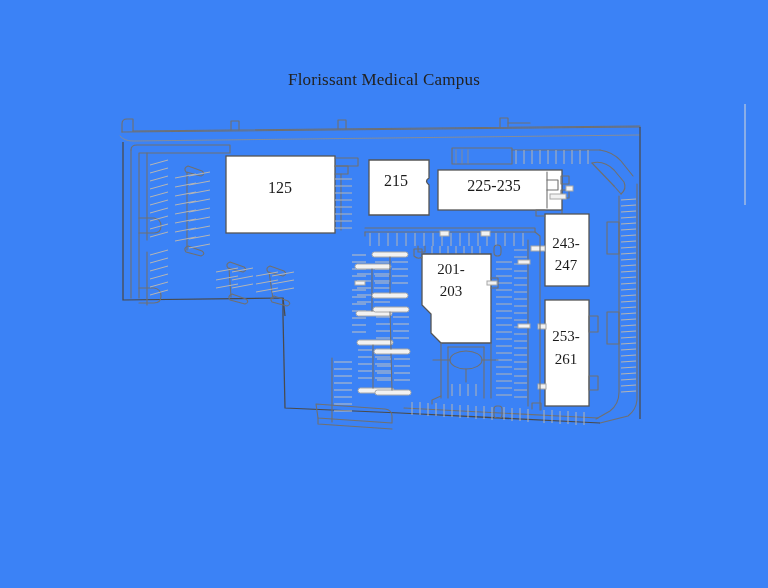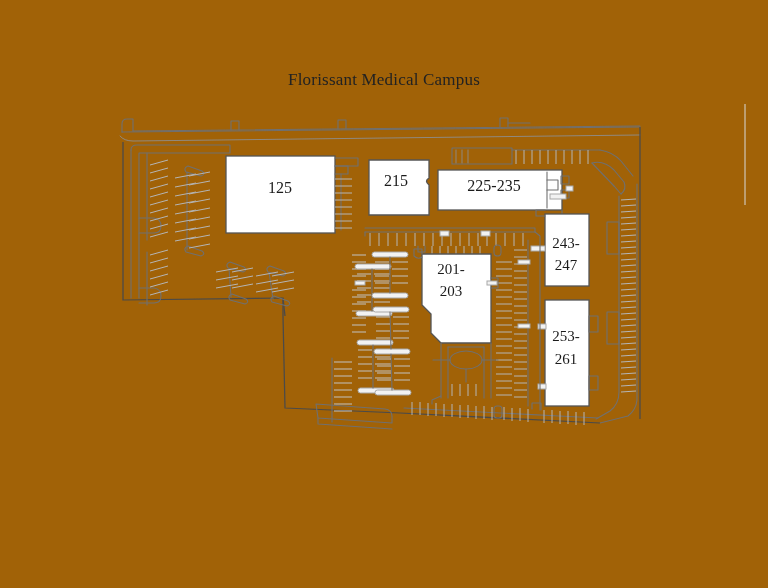--- a/index.html
+++ b/index.html
@@ -14,21 +14,21 @@
     position: relative;
     overflow: hidden;
     font-family: "Liberation Serif", "DejaVu Serif", serif;
     color: #1a1a1a;
   }
   #site-plan-page {
     position: absolute;
     left: 0; top: 0;
     width: 768px;
     height: 588px;
-    background: #a16207;
+    background: #3b82f6;
   }
   #plan-title {
     position: absolute;
     left: 0;
     top: 70px;
     width: 768px;
     text-align: center;
     font-family: "Liberation Serif", "DejaVu Serif", serif;
     font-size: 17px;
     letter-spacing: 0.2px;

